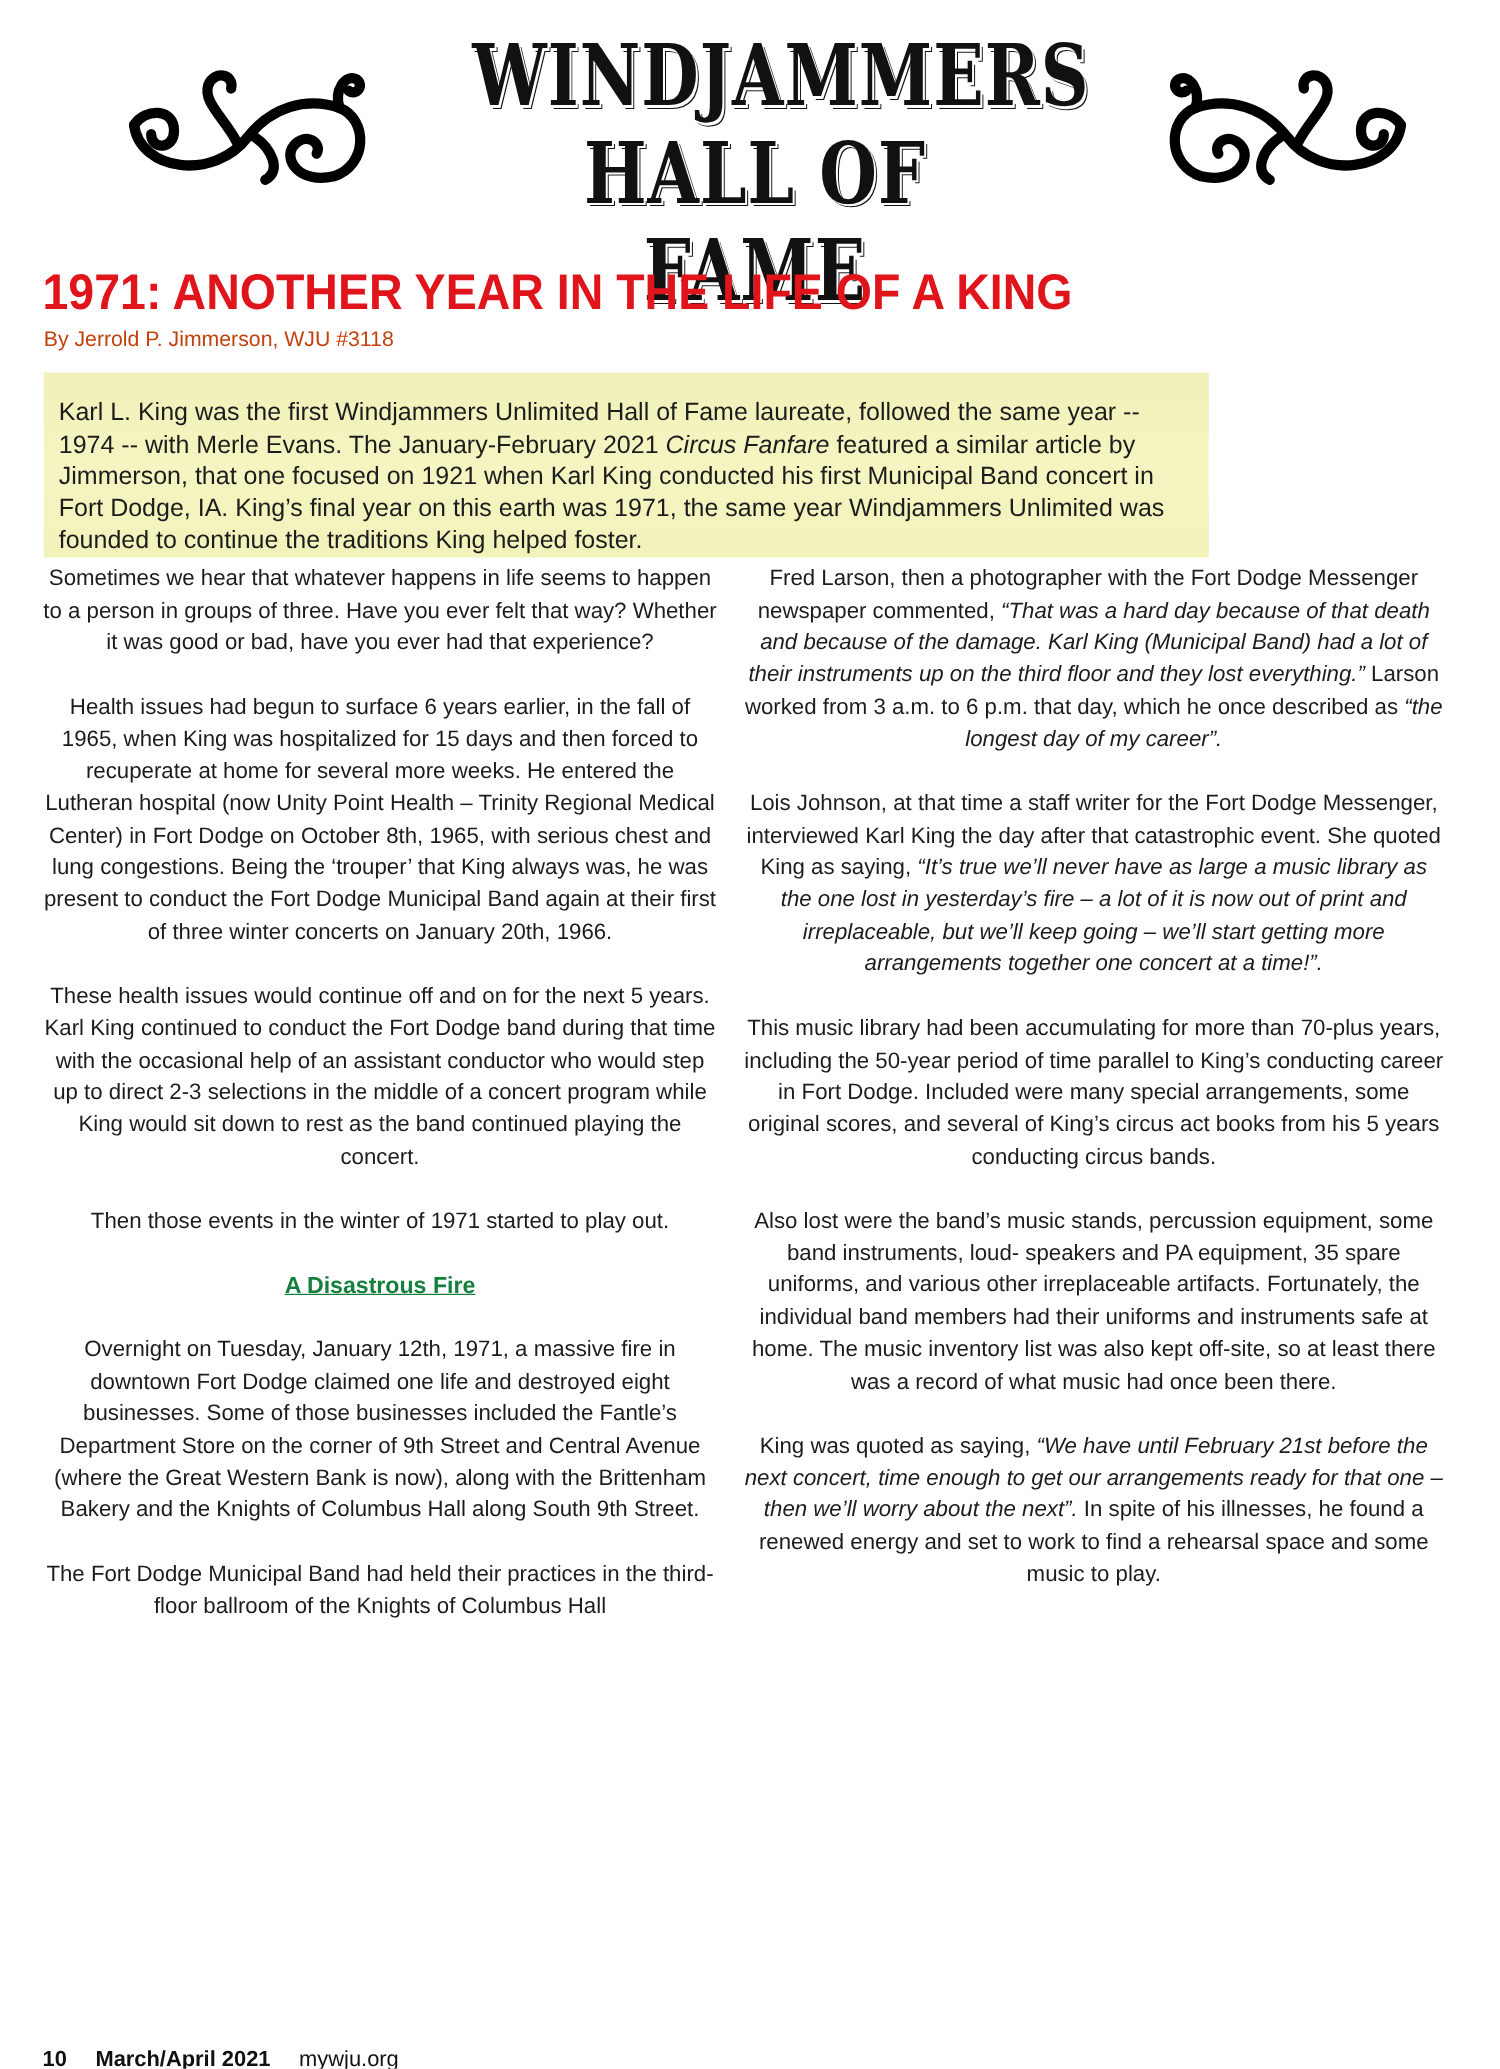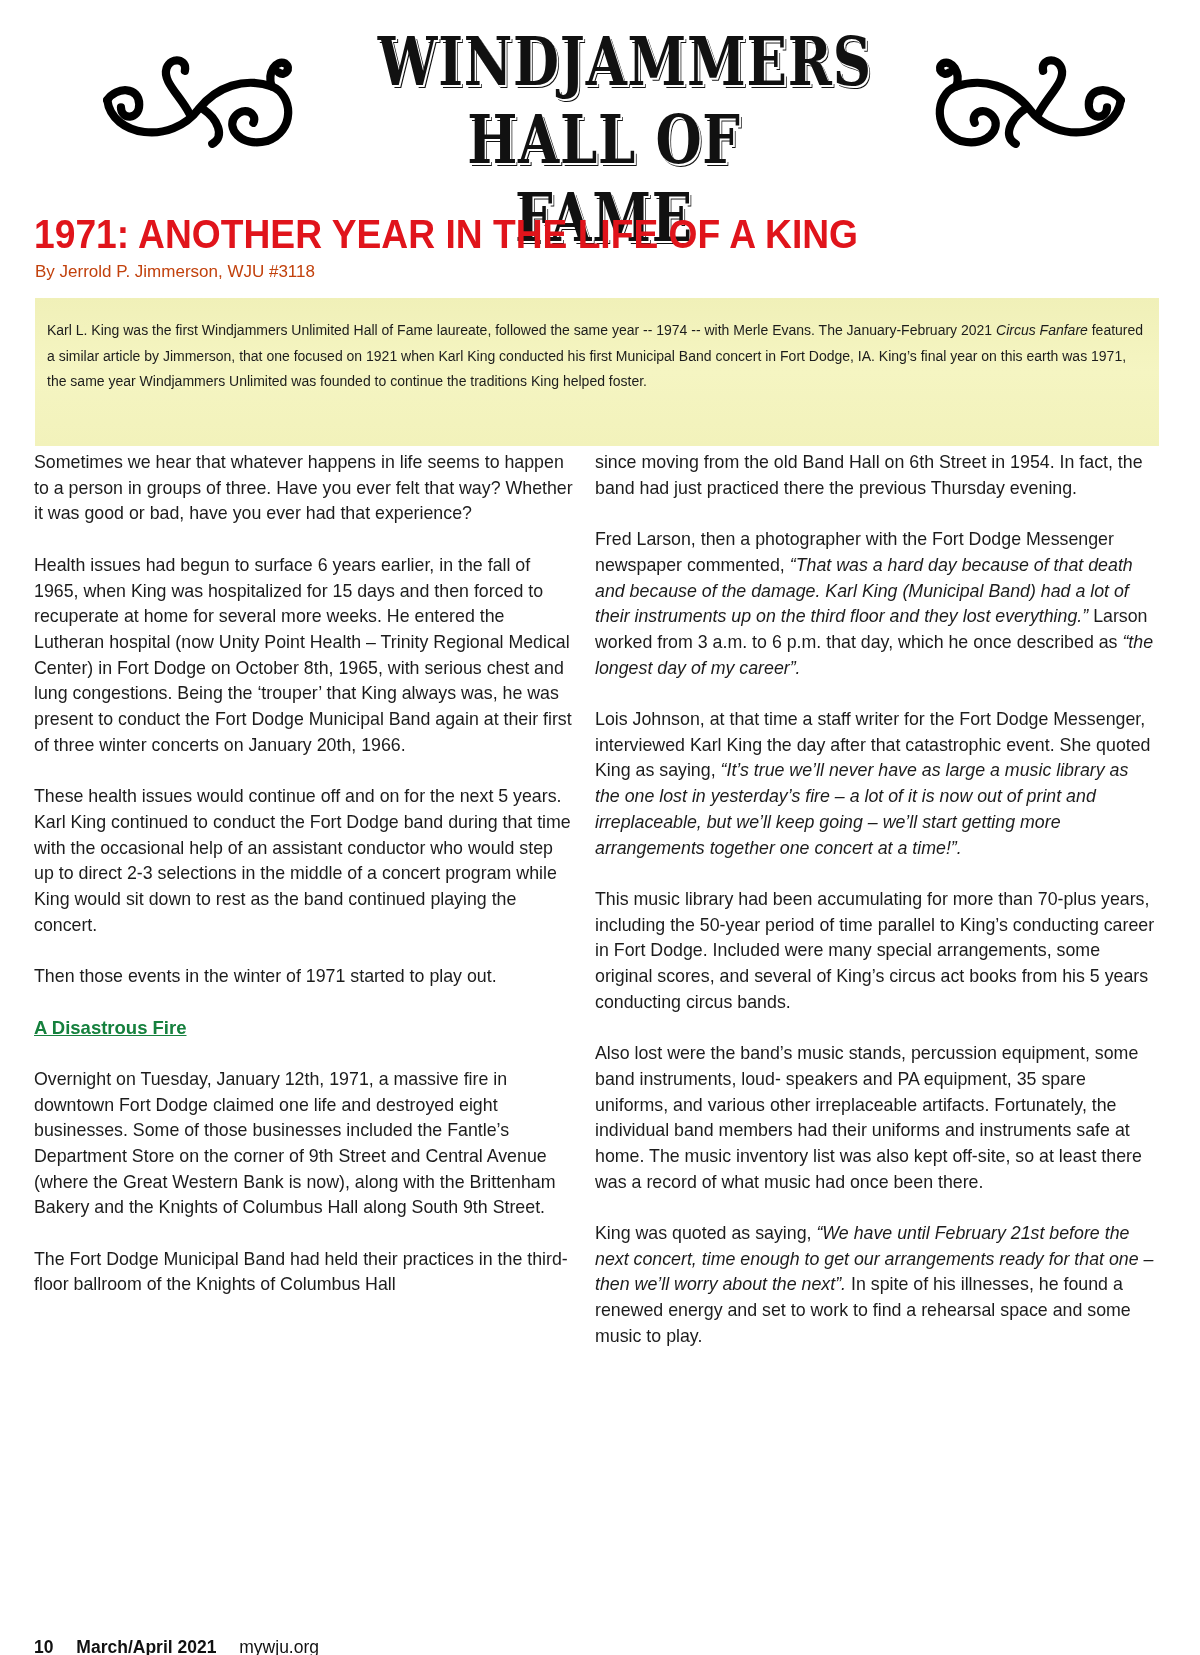--- a/index.html
+++ b/index.html
@@ -24,28 +24,28 @@
 
   .headline {
     position: absolute; left: 34px; top: 212px; margin: 0;
     font-size: 40px; font-weight: bold; color: #e0141b; letter-spacing: 0px;
     transform: scaleX(0.93); transform-origin: left top; white-space: nowrap;
   }
   .byline {
     position: absolute; left: 35px; top: 262px; font-size: 17px; color: #c2410c;
   }
   .intro-box {
-    position: absolute; left: 35px; top: 298px; width: 1124px; height: 148px;
+    position: absolute; left: 35px; top: 298px; width: 932px; height: 148px;
     background: linear-gradient(180deg, #f0f0b8 0%, #f5f5c2 50%, #f2f2bb 100%);
     box-sizing: border-box; padding: 20px 10px 0 12px;
-    font-size: 14px; line-height: 25.5px; color: #1c1c1c;
+    font-size: 20px; line-height: 25.5px; color: #1c1c1c;
   }
   .intro-box p { margin: 0; }
   .col {
-    position: absolute; width: 540px; font-size: 17.8px; line-height: 25.7px; color: #1c1c1c;
+    position: absolute; width: 540px; font-size: 17.8px; line-height: 25.7px; color: #1c1c1c; text-align: center;
   }
   .col.left { left: 34px; top: 450px; }
   .col.right { left: 595px; top: 450px; width: 560px; }
   .col p { margin: 0 0 25.7px 0; }
   .col p.tight { margin-bottom: 0; }
   .subhead {
     margin: 0 0 25.7px 0; font-weight: bold; color: #15803d; text-decoration: underline;
     font-size: 18.5px;
   }
   em { font-style: italic; }
@@ -97,21 +97,20 @@
   <p>Sometimes we hear that whatever happens in life seems to happen to a person in groups of three.  Have you ever felt that way?  Whether it was good or bad, have you ever had that experience?</p>
   <p>Health issues had begun to surface 6 years earlier, in the fall of 1965, when King was hospitalized for 15 days and then forced to recuperate at home for several more weeks.  He entered the Lutheran hospital (now Unity Point Health – Trinity Regional Medical Center) in Fort Dodge on October 8th, 1965, with serious chest and lung congestions. Being the ‘trouper’ that King always was, he was present to conduct the Fort Dodge Municipal Band again at their first of three winter concerts on January 20th, 1966.</p>
   <p>These health issues would continue off and on for the next 5 years. Karl King continued to conduct the Fort Dodge band during that time with the occasional help of an assistant conductor who would step up to direct 2-3 selections in the middle of a concert program while King would sit down to rest as the band continued playing the concert.</p>
   <p>Then those events in the winter of 1971 started to play out.</p>
   <div class="subhead">A Disastrous Fire</div>
   <p>Overnight on Tuesday, January 12th, 1971, a massive fire in downtown Fort Dodge claimed one life and destroyed eight businesses.  Some of those businesses included the Fantle’s Department Store on the corner of 9th Street and Central Avenue (where the Great Western Bank is now), along with the Brittenham Bakery and the Knights of Columbus Hall along South 9th Street.</p>
   <p class="tight">The Fort Dodge Municipal Band had held their practices in the third- floor ballroom of the Knights of Columbus Hall</p>
 </div>
 
 <div class="col right">
-  <p>since moving from the old Band Hall on 6th Street in 1954. In fact, the band had just practiced there the previous Thursday evening.</p>
   <p><span>Fred Larson, then a photographer with the Fort Dodge Messenger newspaper commented, </span><em>“That was a hard day because of that death and because of the damage.  Karl King (Municipal Band) had a lot of their instruments up on the third floor and they lost everything.”</em><span>  Larson worked from 3 a.m. to 6 p.m. that day, which he once described as </span><em>“the longest day of my career”.</em></p>
   <p><span>Lois Johnson, at that time a staff writer for the Fort Dodge Messenger, interviewed Karl King the day after that catastrophic event.  She quoted King as saying, </span><em>“It’s true we’ll never have as large a music library as the one lost in yesterday’s fire – a lot of it is now out of print and irreplaceable, but we’ll keep going – we’ll start getting more arrangements together one concert at a time!”.</em></p>
   <p>This music library had been accumulating for more than 70-plus years, including the 50-year period of time parallel to King’s conducting career in Fort Dodge.  Included were many special arrangements, some original scores, and several of King’s circus act books from his 5 years conducting circus bands.</p>
   <p>Also lost were the band’s music stands, percussion equipment, some band instruments, loud- speakers and PA equipment, 35 spare uniforms, and various other irreplaceable artifacts.  Fortunately, the individual band members had their uniforms and instruments safe at home. The music inventory list was also kept off-site, so at least there was a record of what music had once been there.</p>
   <p class="tight"><span>King was quoted as saying, </span><em>“We have until February 21st before the next concert, time enough to get our arrangements ready for that one – then we’ll worry about the next”.</em><span>  In spite of his illnesses, he found a renewed energy and set to work to find a rehearsal space and some music to play.</span></p>
 </div>
 
 <div class="footer">
   <span class="pg">10</span>
   <span class="issue">March/April 2021</span>

